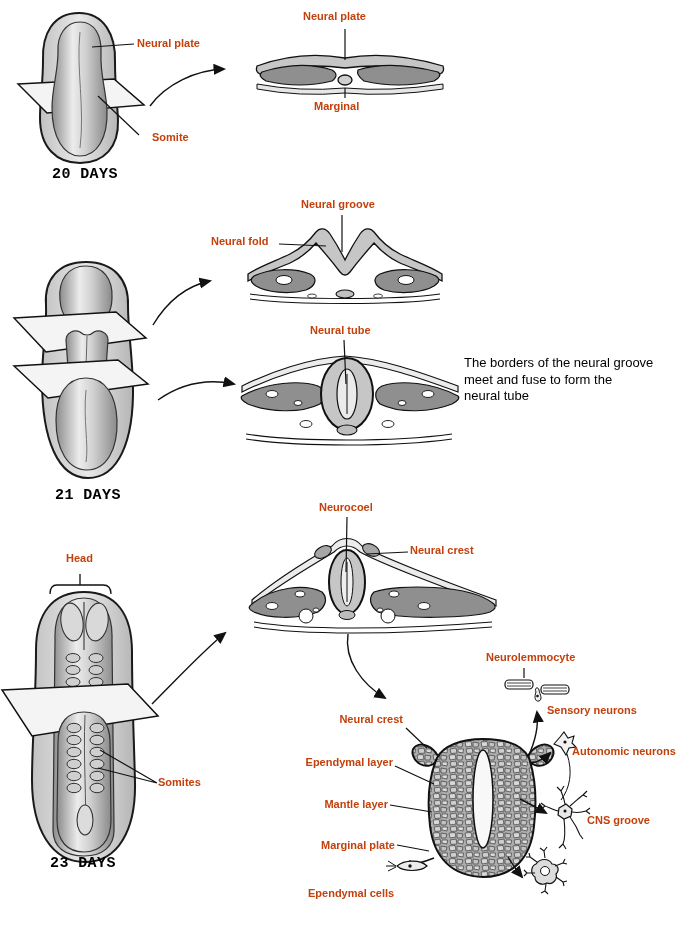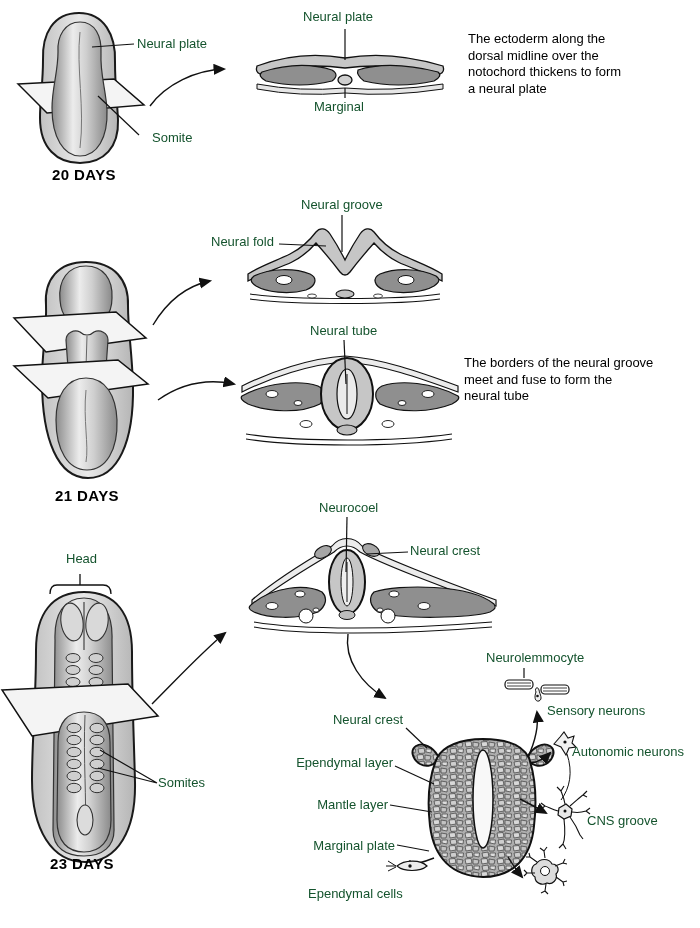--- a/index.html
+++ b/index.html
@@ -1,21 +1,21 @@
 <!DOCTYPE html>
 <html><head>
 <meta charset="utf-8">
 <style>
   html,body{margin:0;padding:0;background:#ffffff;}
   #canvas{position:relative;width:700px;height:928px;background:#ffffff;overflow:hidden;
           font-family:"Liberation Sans", sans-serif;color:#000;}
   #art{position:absolute;left:0;top:0;}
-  .lbl{position:absolute;font-size:13px;line-height:15px;white-space:nowrap;color:#14532d;}
+  .lbl{position:absolute;font-size:11px;line-height:15px;white-space:nowrap;color:#c2410c;font-weight:bold;}
   .lbl.r{text-align:right;}
-  .day{position:absolute;font-size:15px;font-weight:bold;letter-spacing:.4px;white-space:nowrap;color:#000;}
+  .day{position:absolute;font-size:15px;font-weight:bold;letter-spacing:.4px;white-space:nowrap;color:#000;font-family:Liberation Mono, monospace;}
   .desc{position:absolute;font-size:13px;line-height:16.5px;white-space:pre-line;color:#000;}
 </style>
 </head>
 <body>
 
 <div id="canvas">
 
 <svg id="art" width="700" height="928" viewBox="0 0 700 928">
   <defs>
     <marker id="ah" markerWidth="10" markerHeight="9" refX="7.5" refY="4" orient="auto">
@@ -225,24 +225,20 @@
     <circle cx="410" cy="866" r="1.7" fill="#111"></circle>
     <path d="M396,866 L388,861 M396,866 L386,866 M396,867 L388,871" stroke="#111" stroke-width="1"></path>
   </g>
 </svg>
 
 <div class="lbl" style="left:137px;top:36px">Neural plate</div>
 <div class="lbl" style="left:152px;top:130px">Somite</div>
 <div class="day" style="left:52px;top:166px">20 DAYS</div>
 <div class="lbl" style="left:303px;top:9px">Neural plate</div>
 <div class="lbl" style="left:314px;top:99px">Marginal</div>
-<div class="desc" style="left:468px;top:31px">The ectoderm along the
-dorsal midline over the
-notochord thickens to form
-a neural plate</div>
 
 <div class="lbl" style="left:301px;top:197px">Neural groove</div>
 <div class="lbl" style="left:211px;top:234px">Neural fold</div>
 <div class="lbl" style="left:310px;top:323px">Neural tube</div>
 <div class="desc" style="left:464px;top:355px">The borders of the neural groove
 meet and fuse to form the
 neural tube</div>
 <div class="day" style="left:55px;top:487px">21 DAYS</div>
 
 <div class="lbl" style="left:319px;top:500px">Neurocoel</div>

